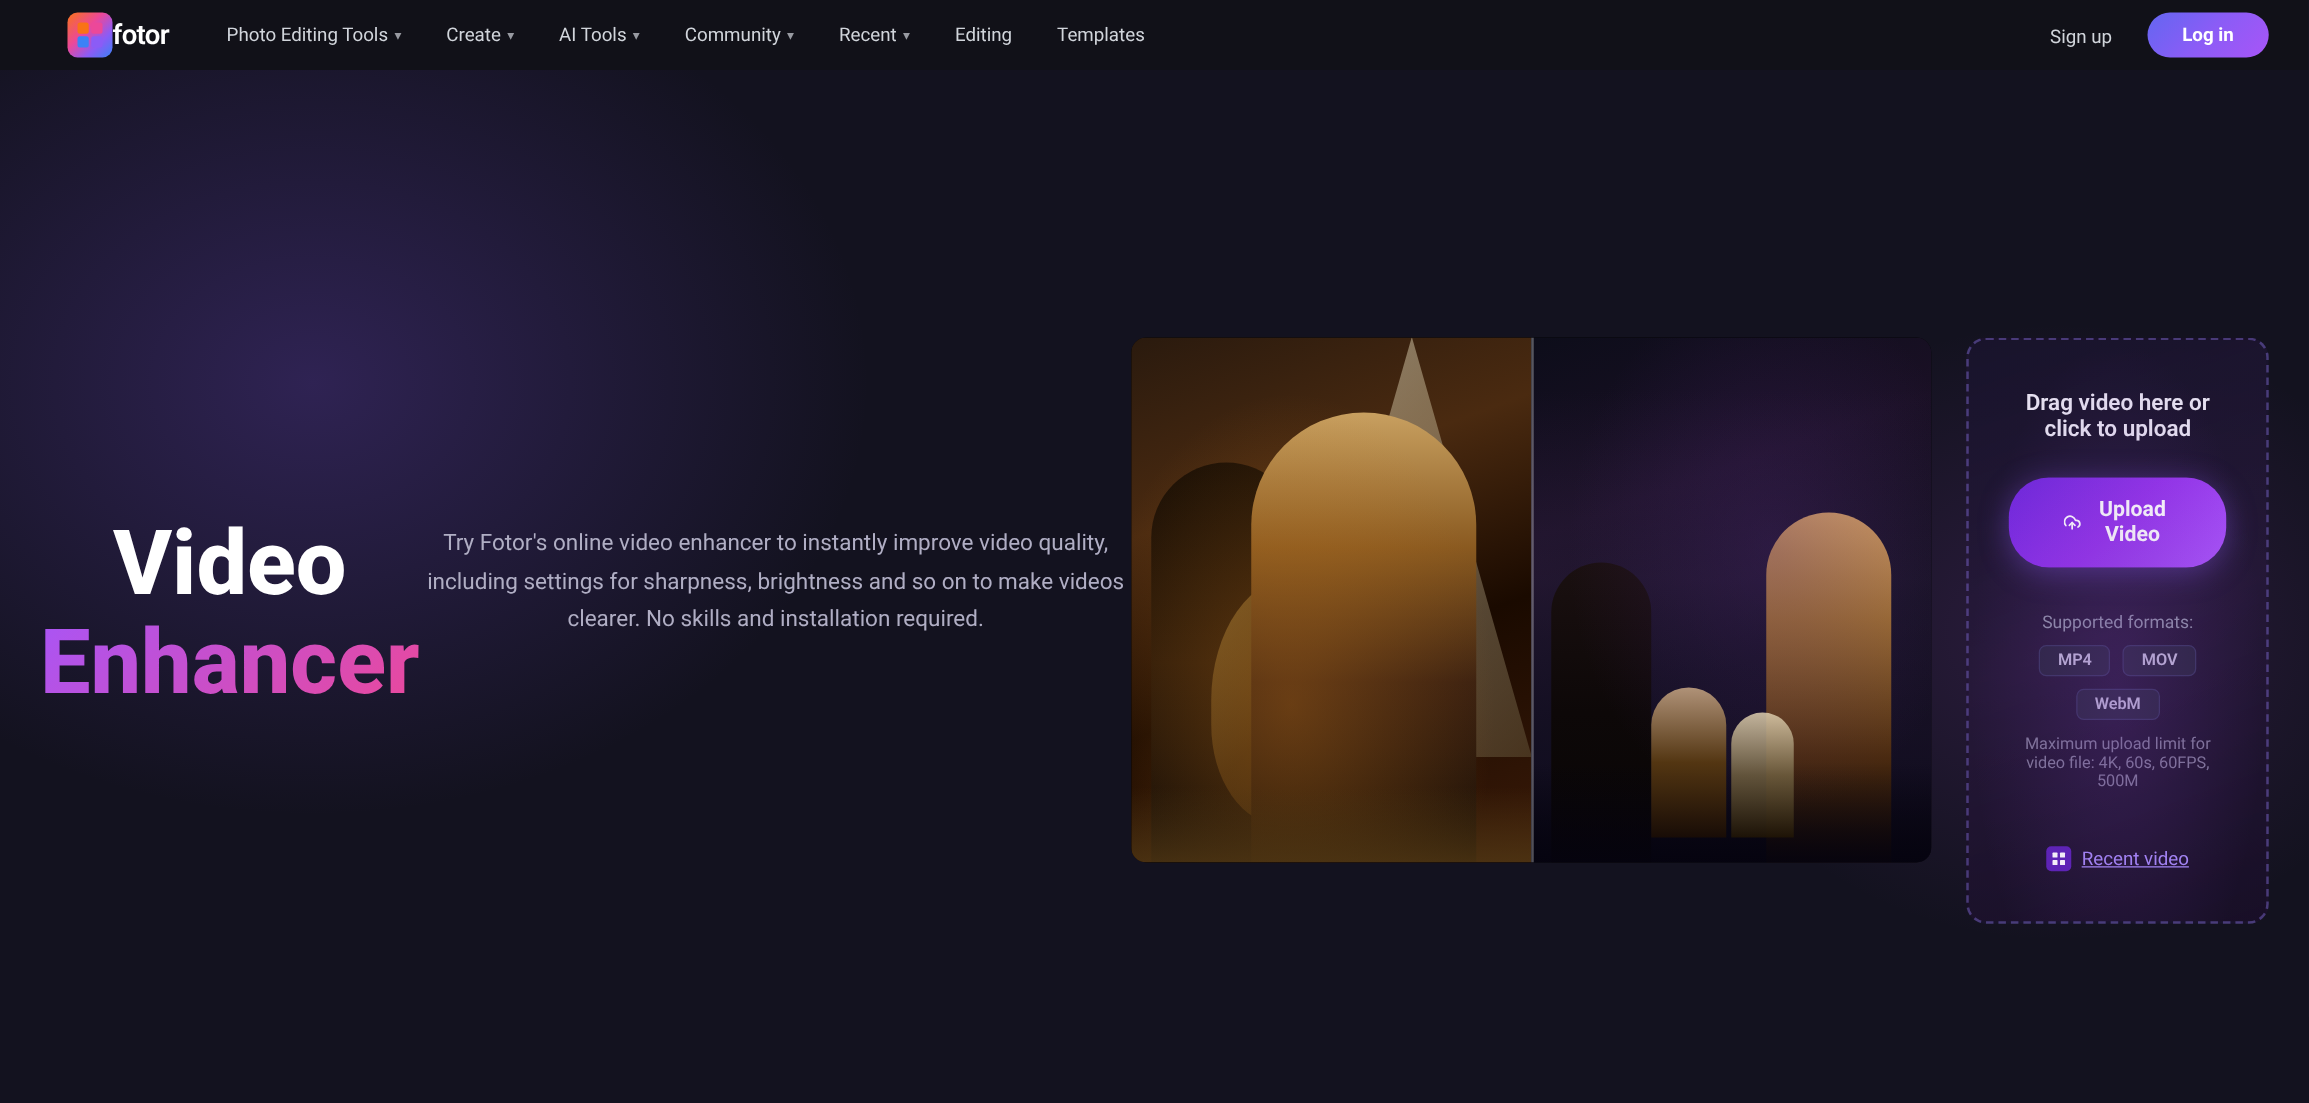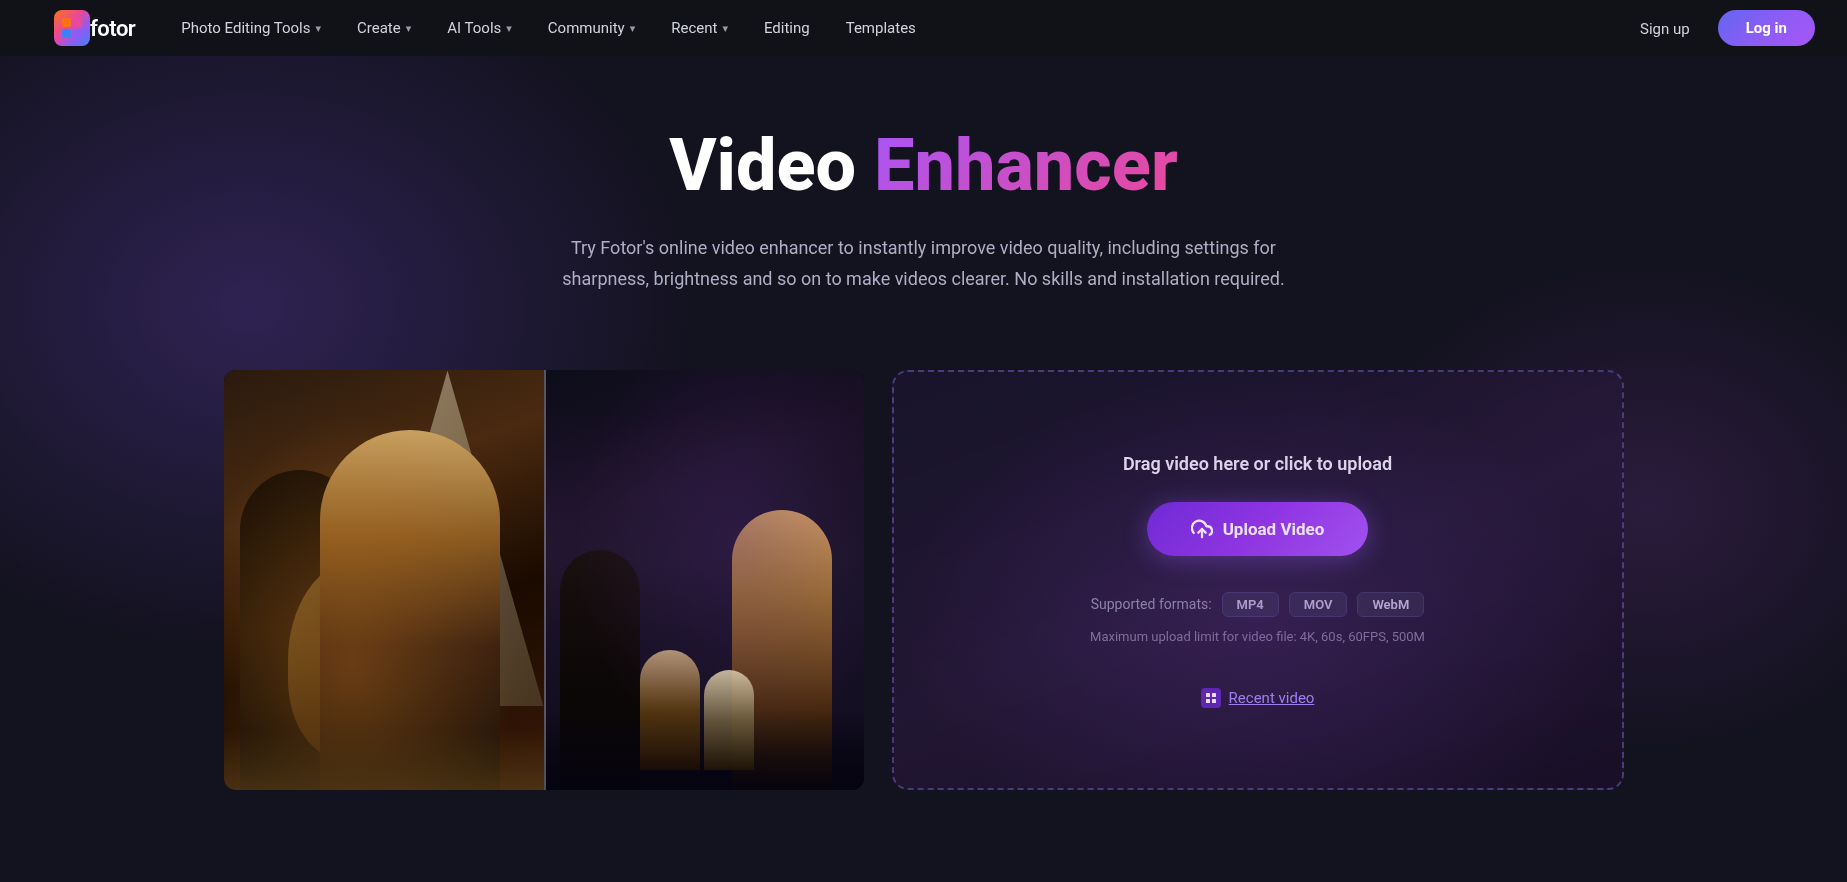--- a/index.html
+++ b/index.html
@@ -106,21 +106,21 @@
       border-radius: 24px;
       padding: 9px 28px;
       cursor: pointer;
       font-family: inherit;
     }
 
     
     .hero {
       position: relative;
       display: flex;
-      flex-direction: column;
+      flex-direction: row;
       align-items: center;
       padding: 70px 32px 0;
       min-height: 826px;
       overflow: hidden;
       background: #13121f;
     }
 
     
     .hero::before {
       content: '';

